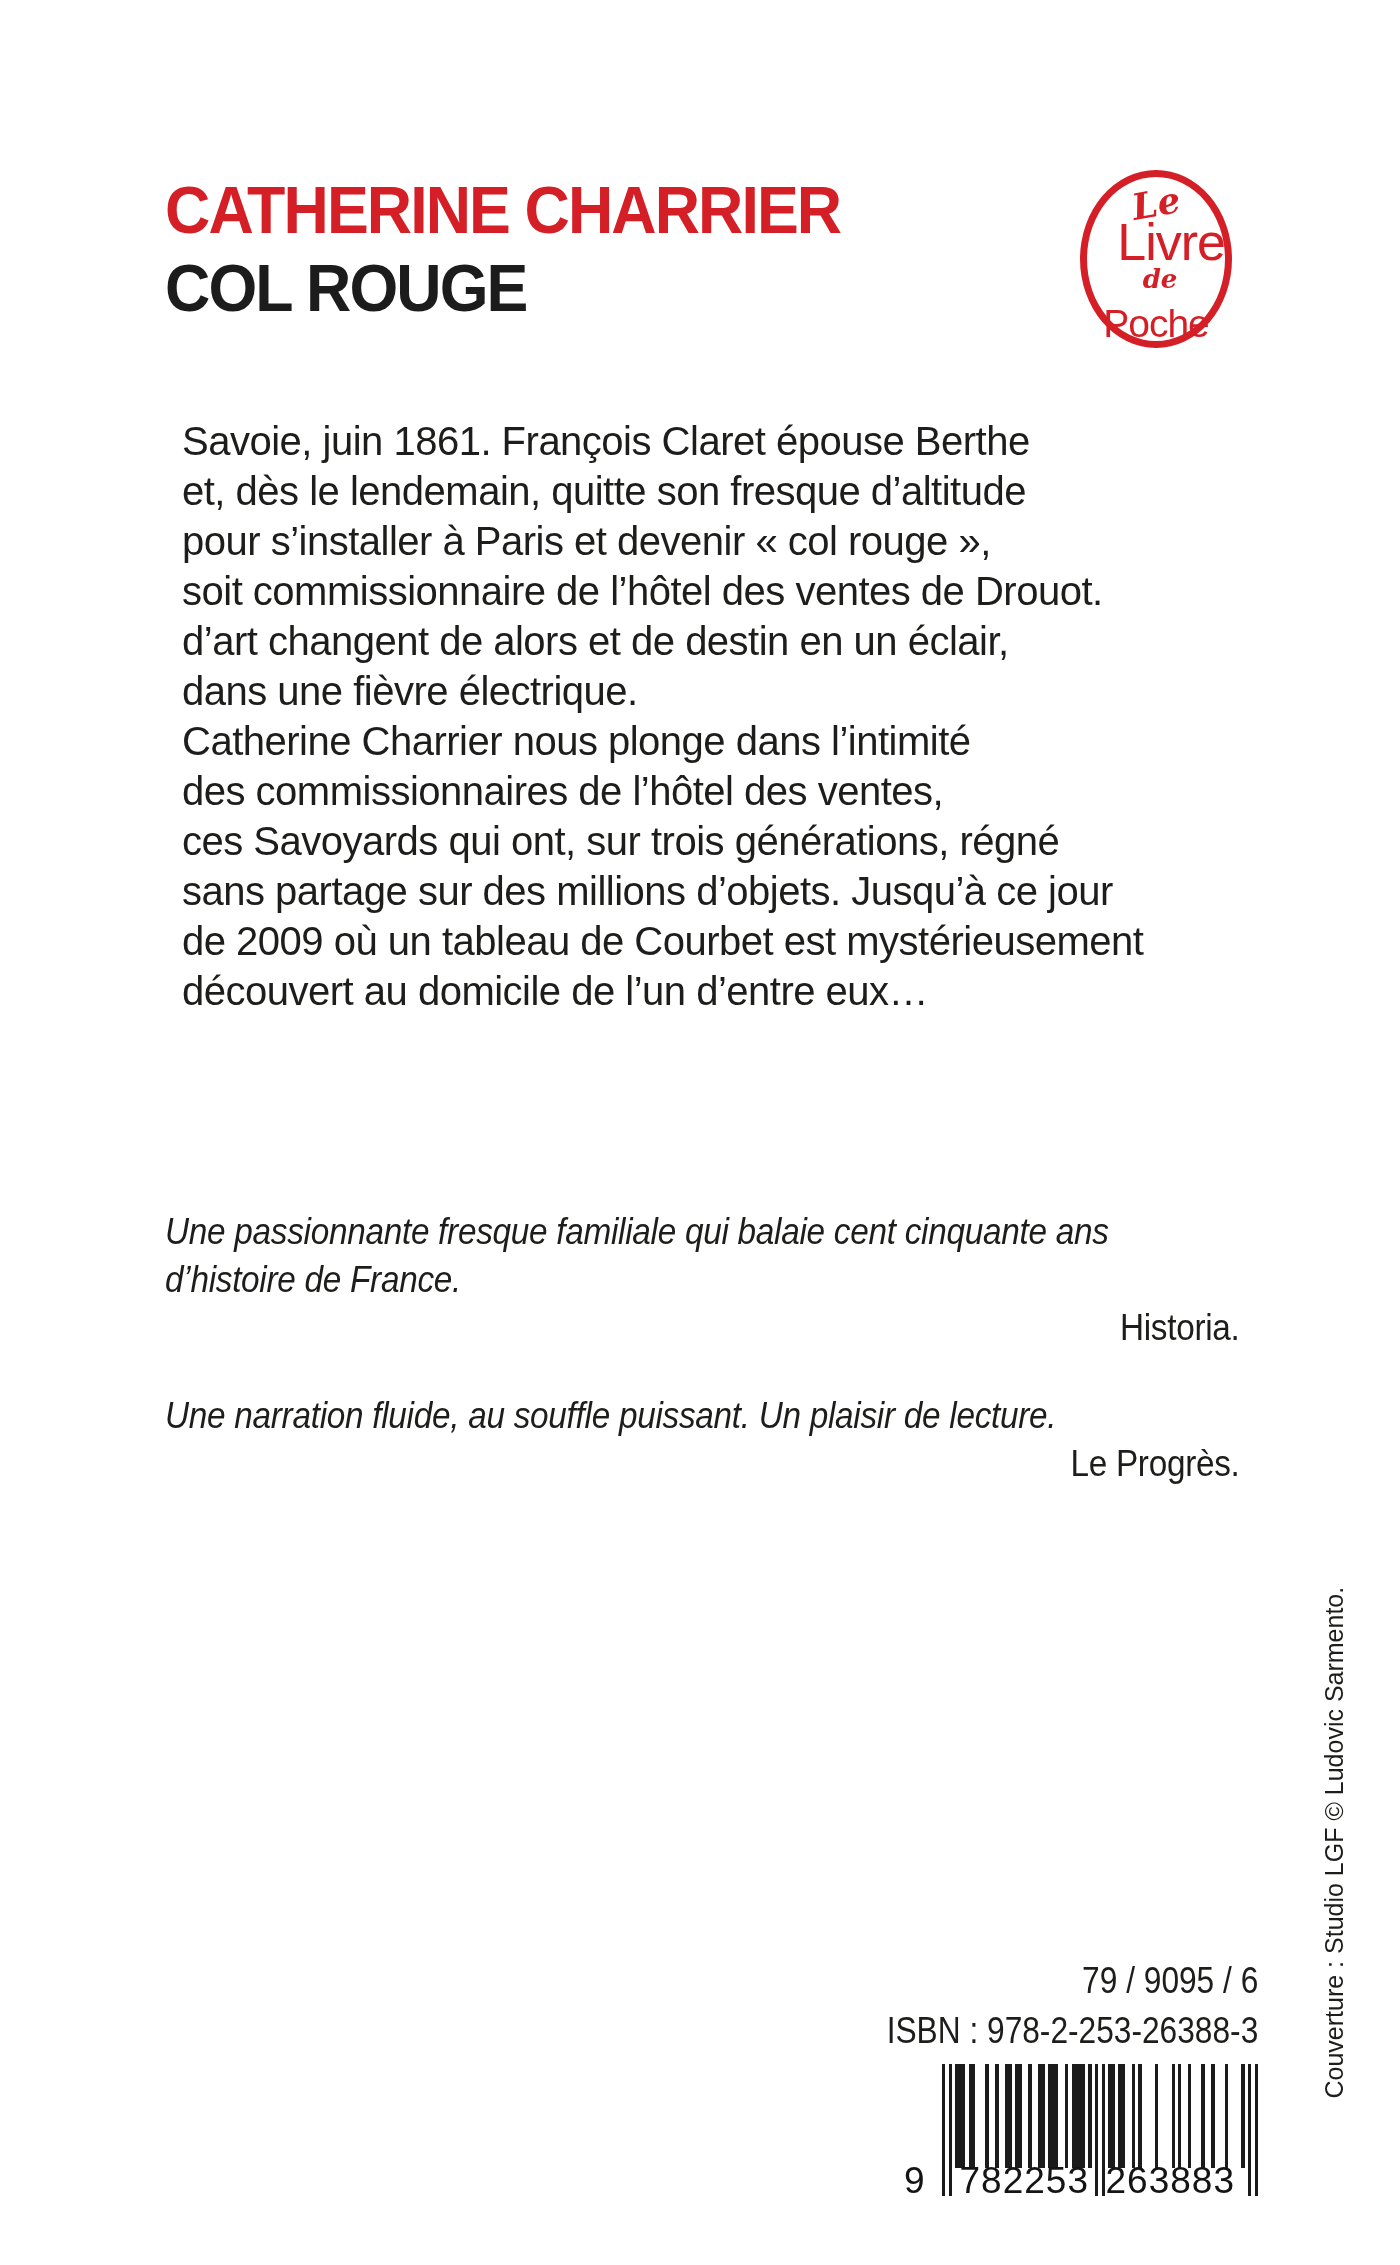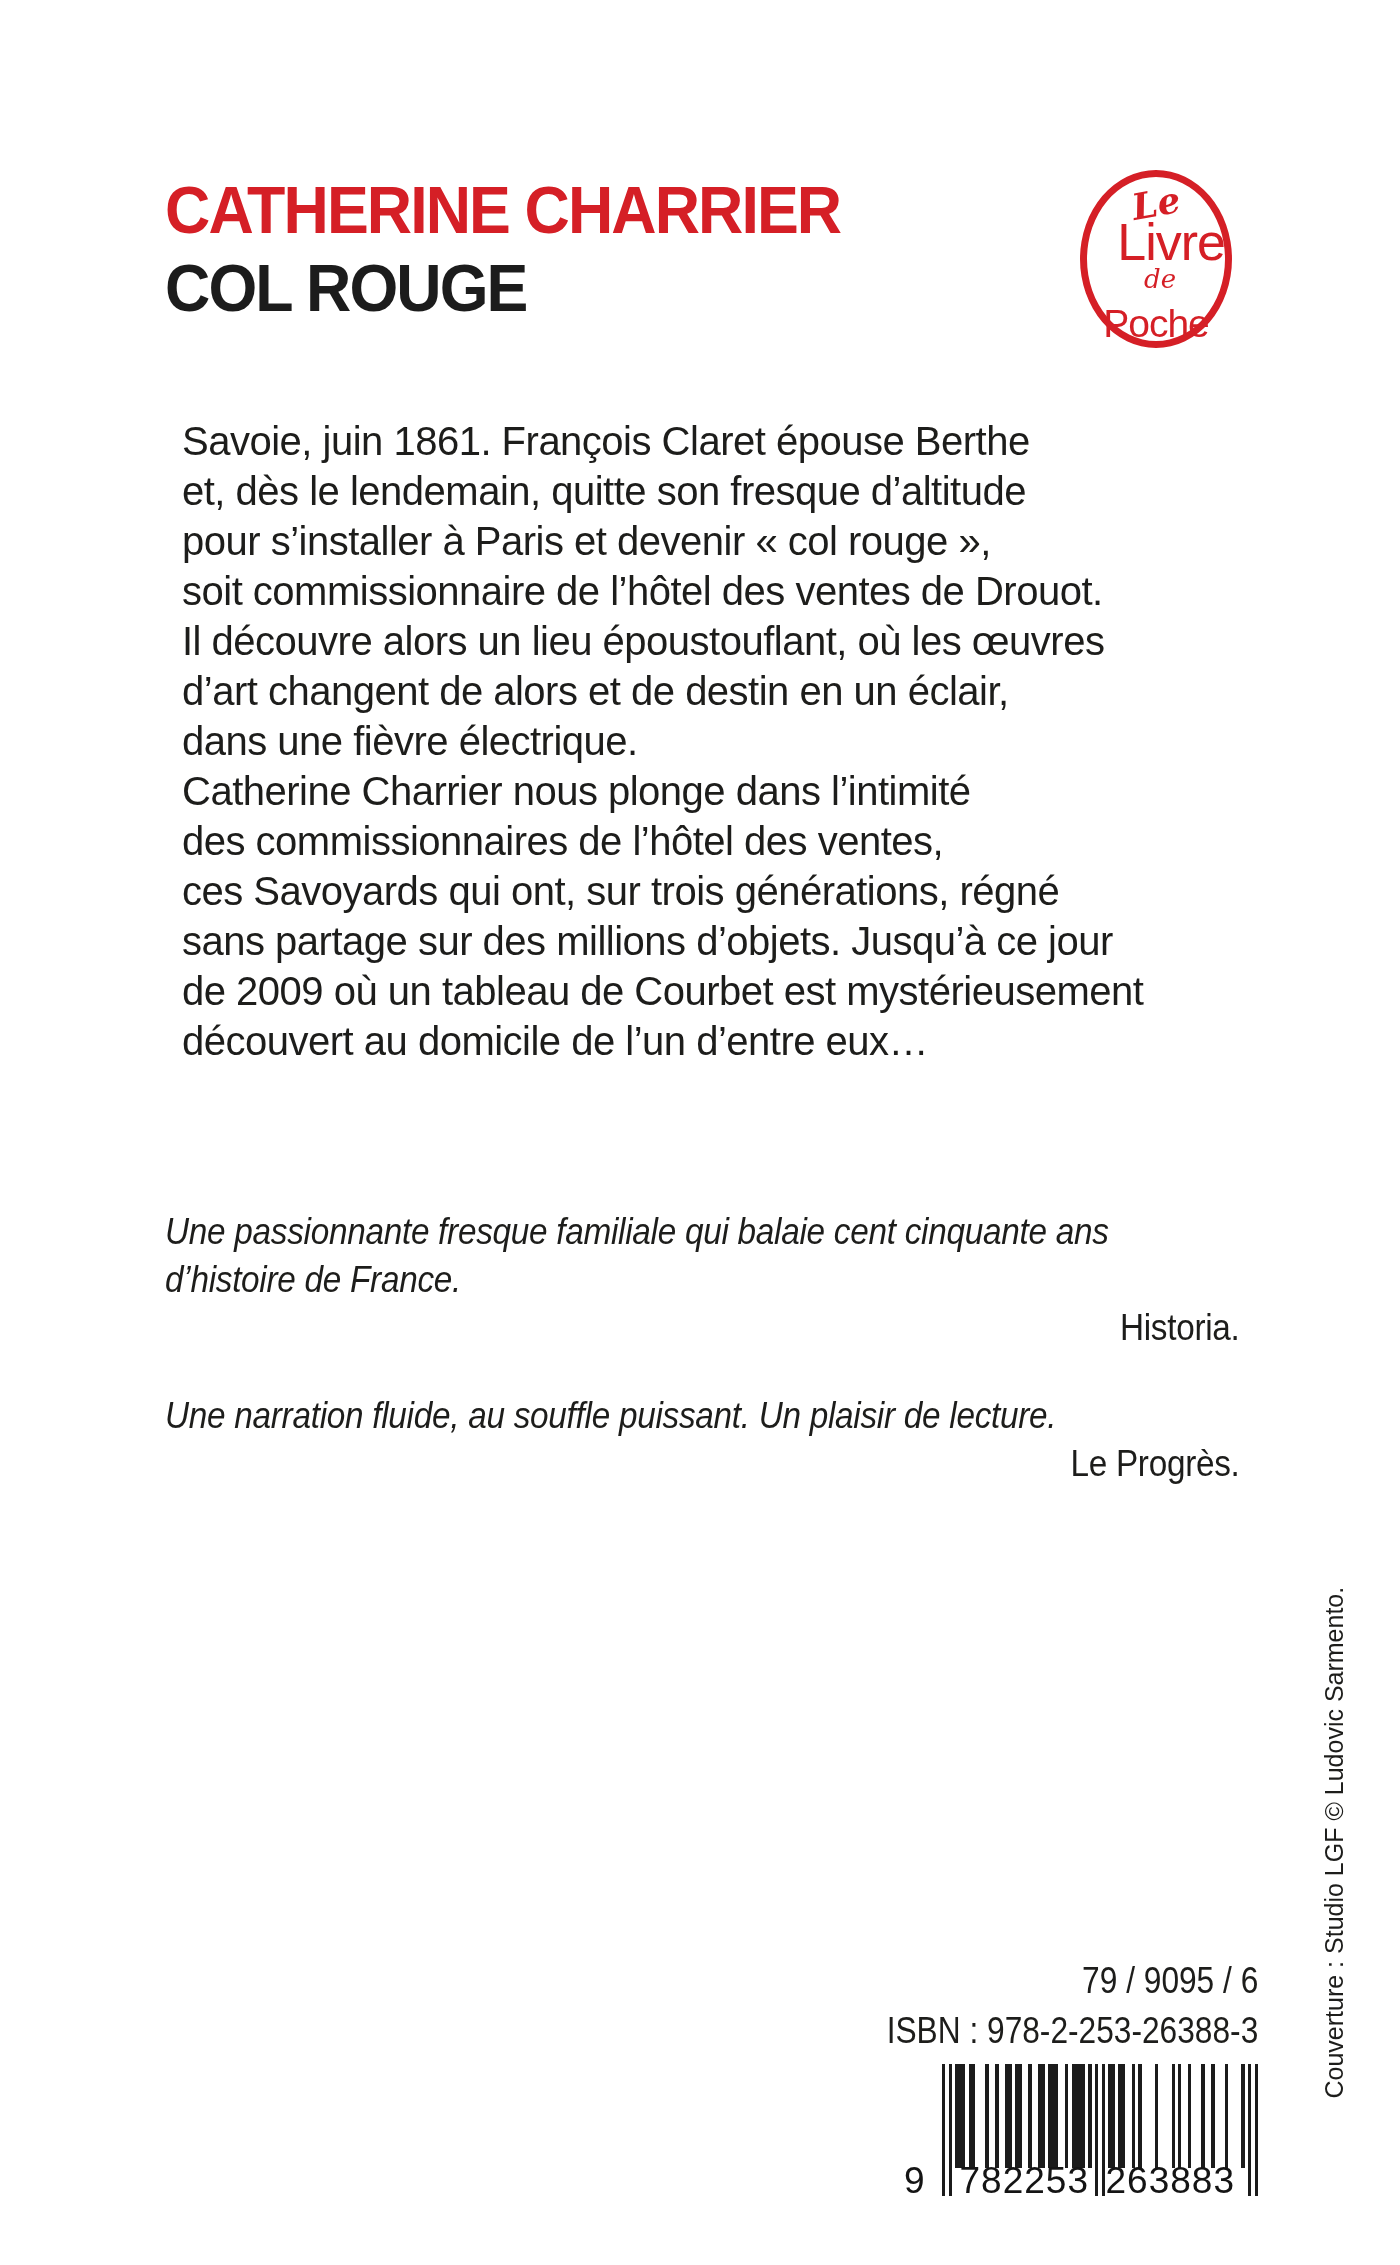--- a/index.html
+++ b/index.html
@@ -17,21 +17,21 @@
   .booktitle { top:254px; color:#1c1c1c; }
 
   .logo {
     position:absolute; left:1080px; top:170px; width:152px; height:178px;
     border:7px solid var(--red); border-radius:50%; box-sizing:border-box;
     color:var(--red); text-align:center;
   }
   .logo .le { font-family:"DejaVu Serif", serif; font-style:italic; font-weight:bold;
               font-size:36px; line-height:1; margin-top:8px; transform:rotate(-10deg); }
   .logo .livre { font-size:52px; line-height:0.95; letter-spacing:-1px; margin-top:-3px;text-align:right; }
-  .logo .de { font-family:"DejaVu Serif", serif; font-style:italic; font-weight:normal;
+  .logo .de { font-family:"DejaVu Serif", serif; font-style:italic; font-weight:bold;
               font-size:26px; line-height:0.9; margin-top:1px;padding-left:8px; }
   .logo .poche { font-size:39px; line-height:0.95; letter-spacing:-1px; margin-top:13px; }
 
   .synopsis {
     position:absolute; left:182px; top:416px; font-size:40px; line-height:50px;
     letter-spacing:-0.5px; white-space:nowrap;
   }
   .reviews {
     position:absolute; left:165px; top:1208px; width:1194px;
     font-size:37px; line-height:48px; letter-spacing:-0.3px;
@@ -74,21 +74,20 @@
     <div class="livre">Livre</div>
     <div class="de">de</div>
     <div class="poche">Poche</div>
   </div>
 
   <div class="synopsis">
       <div>Savoie, juin 1861. François Claret épouse Berthe</div>
       <div>et, dès le lendemain, quitte son fresque d’altitude</div>
       <div>pour s’installer à Paris et devenir « col rouge »,</div>
       <div>soit commissionnaire de l’hôtel des ventes de Drouot.</div>
-      <div>Il découvre alors un lieu époustouflant, où les œuvres</div>
       <div>d’art changent de alors et de destin en un éclair,</div>
       <div>dans une fièvre électrique.</div>
       <div>Catherine Charrier nous plonge dans l’intimité</div>
       <div>des commissionnaires de l’hôtel des ventes,</div>
       <div>ces Savoyards qui ont, sur trois générations, régné</div>
       <div>sans partage sur des millions d’objets. Jusqu’à ce jour</div>
       <div>de 2009 où un tableau de Courbet est mystérieusement</div>
       <div>découvert au domicile de l’un d’entre eux…</div>
     </div>
 

